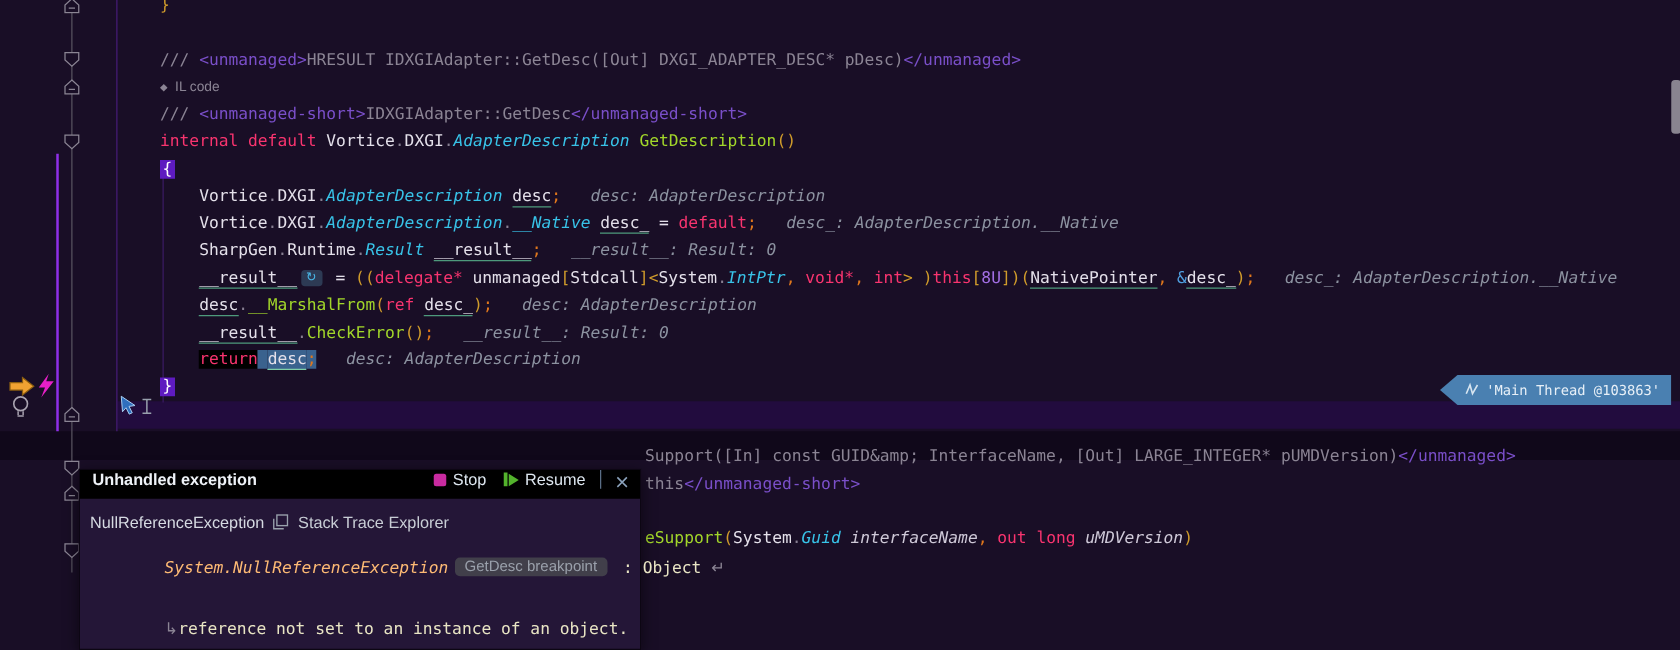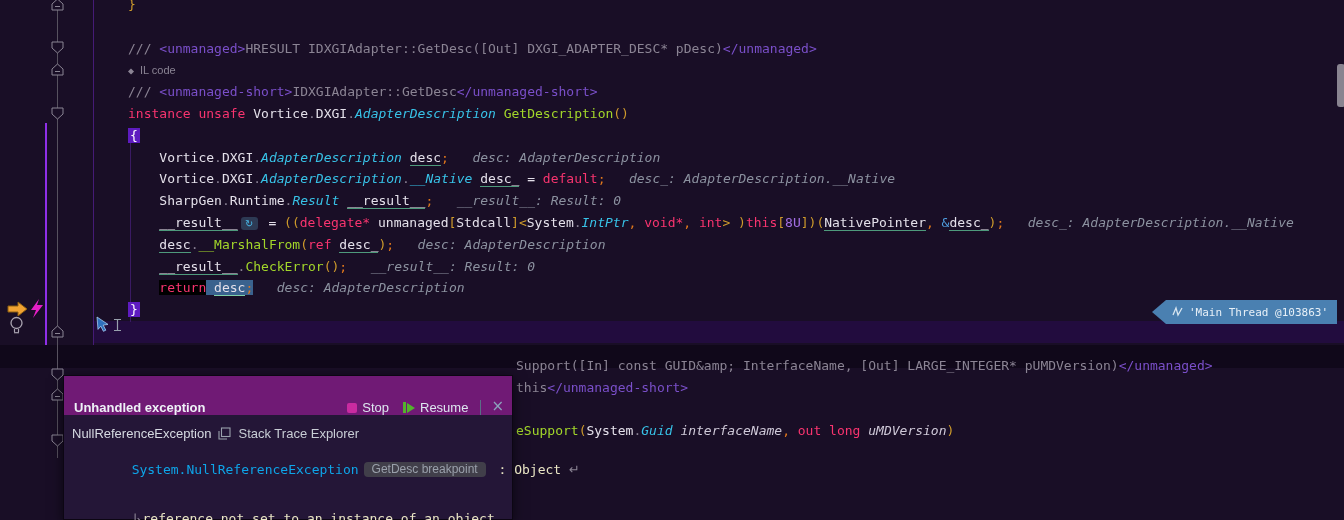--- a/index.html
+++ b/index.html
@@ -49,42 +49,42 @@
   
   .thread-tag{position:absolute;left:1152px;top:300px;height:24px;z-index:6;background:#4a80b1;
     display:flex;align-items:center;gap:5px;padding:0 9px 0 19px;color:#e7eff7;
     font-size:11px;clip-path:polygon(14px 0,100% 0,100% 100%,14px 100%,0 50%);}
   
   .scroll-thumb{position:absolute;right:-1px;top:64px;width:8px;height:43px;background:#898490;
     border-radius:3px;z-index:7;}
   
   .popup{position:absolute;left:63px;top:375px;width:450px;height:145px;background:#241637;
     border:1px solid #0c0613;box-sizing:border-box;box-shadow:0 3px 12px rgba(0,0,0,.6);z-index:10;}
-  .popup-header{height:23px;background:#701a75;display:flex;align-items:flex-end;
-    padding:16px 8px 0 10px;font-family:"Liberation Sans",sans-serif;}
+  .popup-header{height:23px;background:#000000;display:flex;align-items:flex-start;
+    padding:0 8px 0 10px;font-family:"Liberation Sans",sans-serif;}
   .popup-title{color:#eef2f7;font-weight:bold;font-size:13px;}
   .hdr-spacer{flex:1}
   .hdr-btn{display:flex;align-items:center;gap:5px;color:#dde6ef;font-size:13px;margin-left:14px;cursor:pointer;}
   .stop-ico{width:10px;height:10px;background:#c92ba0;border-radius:2px;}
   .res-ico{display:flex;align-items:center;gap:1px;}
   .res-bar{width:3px;height:11px;background:#53b32c;}
   .res-tri{width:0;height:0;border-left:8px solid #53b32c;border-top:5.5px solid transparent;border-bottom:5.5px solid transparent;}
   .hdr-sep{width:1px;height:15px;background:#5a6e86;margin-left:12px;}
   .hdr-close{color:#8ca3bd;font-size:15px;margin-left:10px;cursor:pointer;font-family:"DejaVu Sans",sans-serif;}
   .popup-body{padding:6px 0 0 5px;}
   .row1{display:flex;align-items:center;gap:7px;height:24px;font-family:"Liberation Sans",sans-serif;
     font-size:13px;color:#d6dae2;padding-left:3px;}
   .stx-link{color:#c8cdd5;cursor:pointer;}
   .mono-row{font-family:"DejaVu Sans Mono",monospace;font-size:13px;line-height:16.5px;white-space:pre;}
   .pill{display:inline-block;background:#413f4a;border-radius:4px;padding:0 8px;margin:0 5px;
     font-family:"Liberation Sans",sans-serif;font-size:12px;line-height:15px;color:#9aa0ab;
     vertical-align:1px;cursor:pointer;}
   .msg{color:#e9e5c4}
   .wrapg{color:#8b8494;font-family:"DejaVu Sans",sans-serif;}
-  .it-cy{color:#0ea5e9;}
+  .it-cy{color:#fdba74;font-style:italic}
 </style>
 </head>
 <body>
 
 <div class="screen">
   <div class="band"></div>
   <div class="caret-row"></div>
   <div class="g-sep"></div>
   <div class="g-ind"></div>
   <div class="fold-line"></div>
@@ -136,21 +136,21 @@
     <polygon points="2,1 13,8.4 8.2,9.1 10.8,14.2 8.4,15.3 5.8,10.2 3,13.4" fill="#2f6fbe" stroke="#a8cdf0" stroke-width="0.8"></polygon>
     <path d="M19,3.5 h7 M22.5,3.5 v11 M19,14.5 h7" stroke="#98a0ad" stroke-width="1.2" fill="none"></path>
   </svg>
 
   <div id="code-top" class="codeblock">
       <div class="code-line"><span class="tk-pu">}</span></div>
       <div class="code-line"></div>
       <div class="code-line"><span class="tk-cm">/// </span><span class="tk-tag">&lt;unmanaged&gt;</span><span class="tk-cm">HRESULT IDXGIAdapter::GetDesc([Out] DXGI_ADAPTER_DESC* pDesc)</span><span class="tk-tag">&lt;/unmanaged&gt;</span></div>
       <div class="code-line"><span class="tk-ilico">◆ </span><span class="tk-ilb">IL code</span></div>
       <div class="code-line"><span class="tk-cm">/// </span><span class="tk-tag">&lt;unmanaged-short&gt;</span><span class="tk-cm">IDXGIAdapter::GetDesc</span><span class="tk-tag">&lt;/unmanaged-short&gt;</span></div>
-      <div class="code-line"><span class="tk-kw">instance unsafe</span><span class="tk-pl"> Vortice</span><span class="tk-dot">.</span><span class="tk-pl">DXGI</span><span class="tk-dot">.</span><span class="tk-ty">AdapterDescription</span><span class="tk-pl"> </span><span class="tk-me">GetDescription</span><span class="tk-pu">()</span></div>
+      <div class="code-line"><span class="tk-kw">internal default</span><span class="tk-pl"> Vortice</span><span class="tk-dot">.</span><span class="tk-pl">DXGI</span><span class="tk-dot">.</span><span class="tk-ty">AdapterDescription</span><span class="tk-pl"> </span><span class="tk-me">GetDescription</span><span class="tk-pu">()</span></div>
       <div class="code-line"><span class="tk-brace">{</span></div>
       <div class="code-line"><span class="tk-pl">    Vortice</span><span class="tk-dot">.</span><span class="tk-pl">DXGI</span><span class="tk-dot">.</span><span class="tk-ty">AdapterDescription</span><span class="tk-pl"> </span><span class="tk-var">desc</span><span class="tk-or">;</span><span class="tk-hint">   desc: AdapterDescription</span></div>
       <div class="code-line"><span class="tk-pl">    Vortice</span><span class="tk-dot">.</span><span class="tk-pl">DXGI</span><span class="tk-dot">.</span><span class="tk-ty">AdapterDescription</span><span class="tk-dot">.</span><span class="tk-ty">__Native</span><span class="tk-pl"> </span><span class="tk-var">desc_</span><span class="tk-pl"> = </span><span class="tk-kw">default</span><span class="tk-or">;</span><span class="tk-hint">   desc_: AdapterDescription.__Native</span></div>
       <div class="code-line"><span class="tk-pl">    SharpGen</span><span class="tk-dot">.</span><span class="tk-pl">Runtime</span><span class="tk-dot">.</span><span class="tk-ty">Result</span><span class="tk-pl"> </span><span class="tk-var">__result__</span><span class="tk-or">;</span><span class="tk-hint">   __result__: Result: 0</span></div>
       <div class="code-line"><span class="tk-pl">    </span><span class="tk-var">__result__</span><span class="tk-badge">↻</span><span class="tk-pl"> = </span><span class="tk-pu">((</span><span class="tk-kw">delegate*</span><span class="tk-pl"> unmanaged</span><span class="tk-pu">[</span><span class="tk-pl">Stdcall</span><span class="tk-pu">]&lt;</span><span class="tk-pl">System</span><span class="tk-dot">.</span><span class="tk-ty">IntPtr</span><span class="tk-or">,</span><span class="tk-kw"> void*</span><span class="tk-or">,</span><span class="tk-kw"> int</span><span class="tk-pu">&gt; </span><span class="tk-pu">)</span><span class="tk-kw">this</span><span class="tk-pu">[</span><span class="tk-num">8U</span><span class="tk-pu">])(</span><span class="tk-var">NativePointer</span><span class="tk-or">,</span><span class="tk-opb"> &amp;</span><span class="tk-var">desc_</span><span class="tk-pu">)</span><span class="tk-or">;</span><span class="tk-hint">   desc_: AdapterDescription.__Native</span></div>
       <div class="code-line"><span class="tk-pl">    </span><span class="tk-var">desc</span><span class="tk-dot">.</span><span class="tk-me">__MarshalFrom</span><span class="tk-pu">(</span><span class="tk-kw">ref</span><span class="tk-pl"> </span><span class="tk-var">desc_</span><span class="tk-pu">)</span><span class="tk-or">;</span><span class="tk-hint">   desc: AdapterDescription</span></div>
       <div class="code-line"><span class="tk-pl">    </span><span class="tk-var">__result__</span><span class="tk-dot">.</span><span class="tk-me">CheckError</span><span class="tk-pu">()</span><span class="tk-or">;</span><span class="tk-hint">   __result__: Result: 0</span></div>
       <div class="code-line"><span class="tk-pl">    </span><span class="tk-xkw">return</span><span class="tk-xpl"> </span><span class="tk-xvar">desc</span><span class="tk-xor">;</span><span class="tk-hint">   desc: AdapterDescription</span></div>
       <div class="code-line caret"><span class="tk-brace">}</span></div>
     </div>

